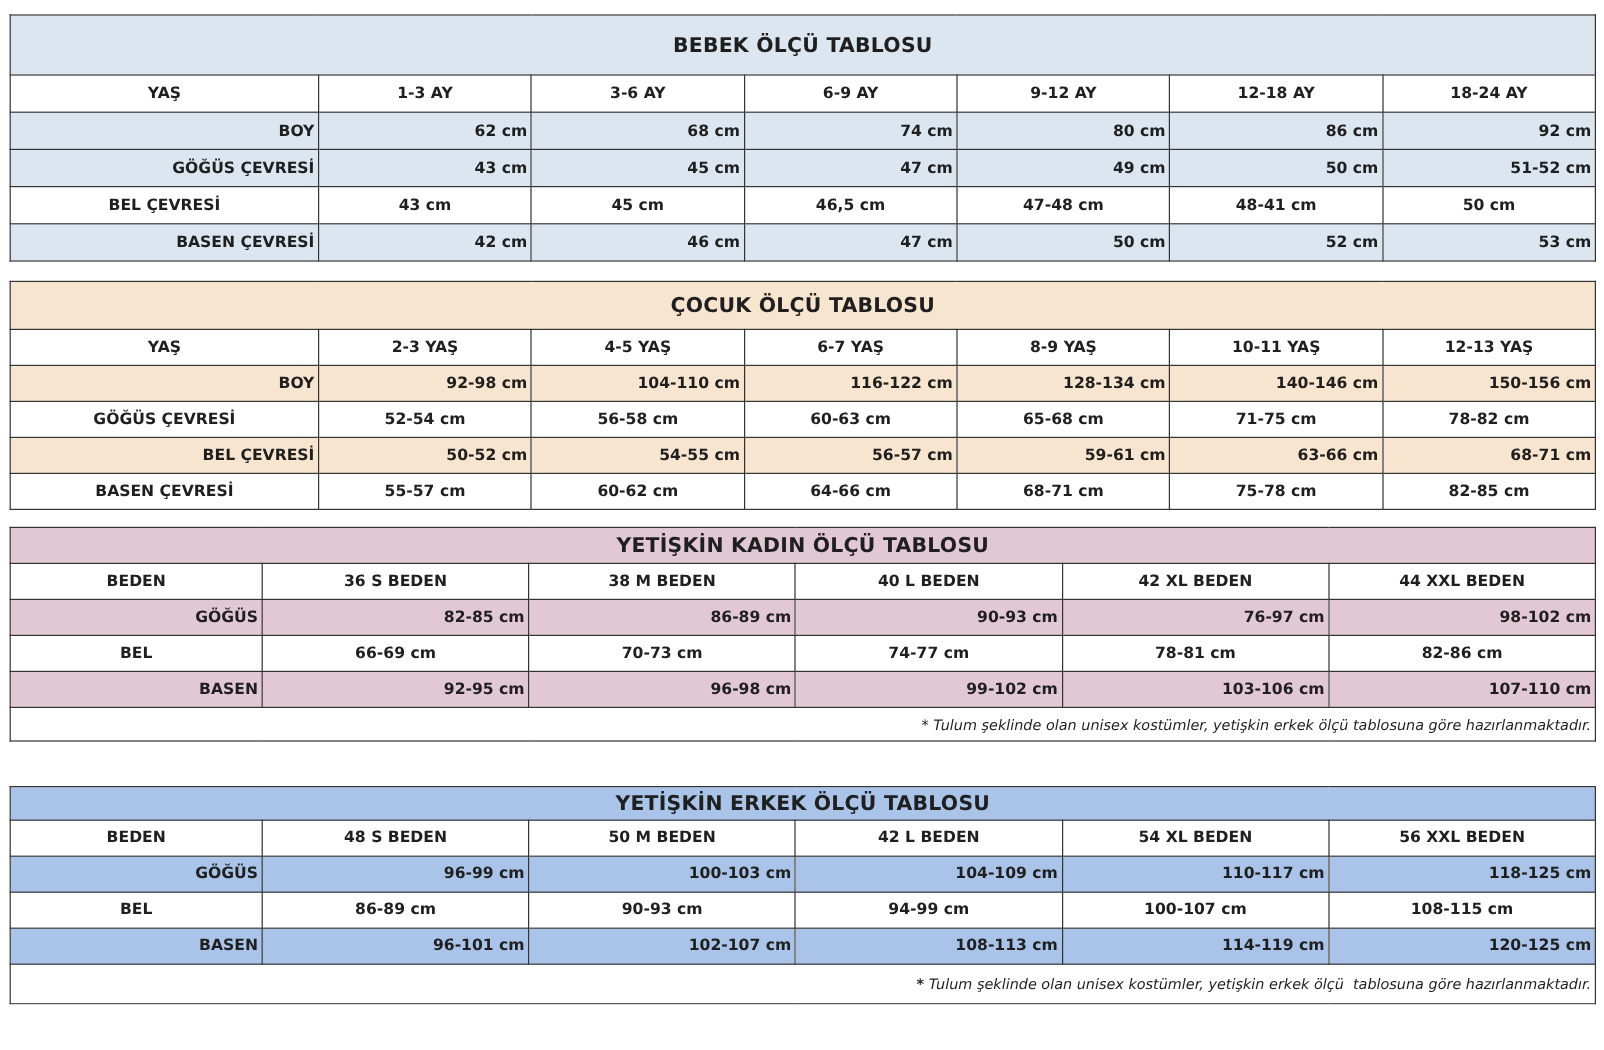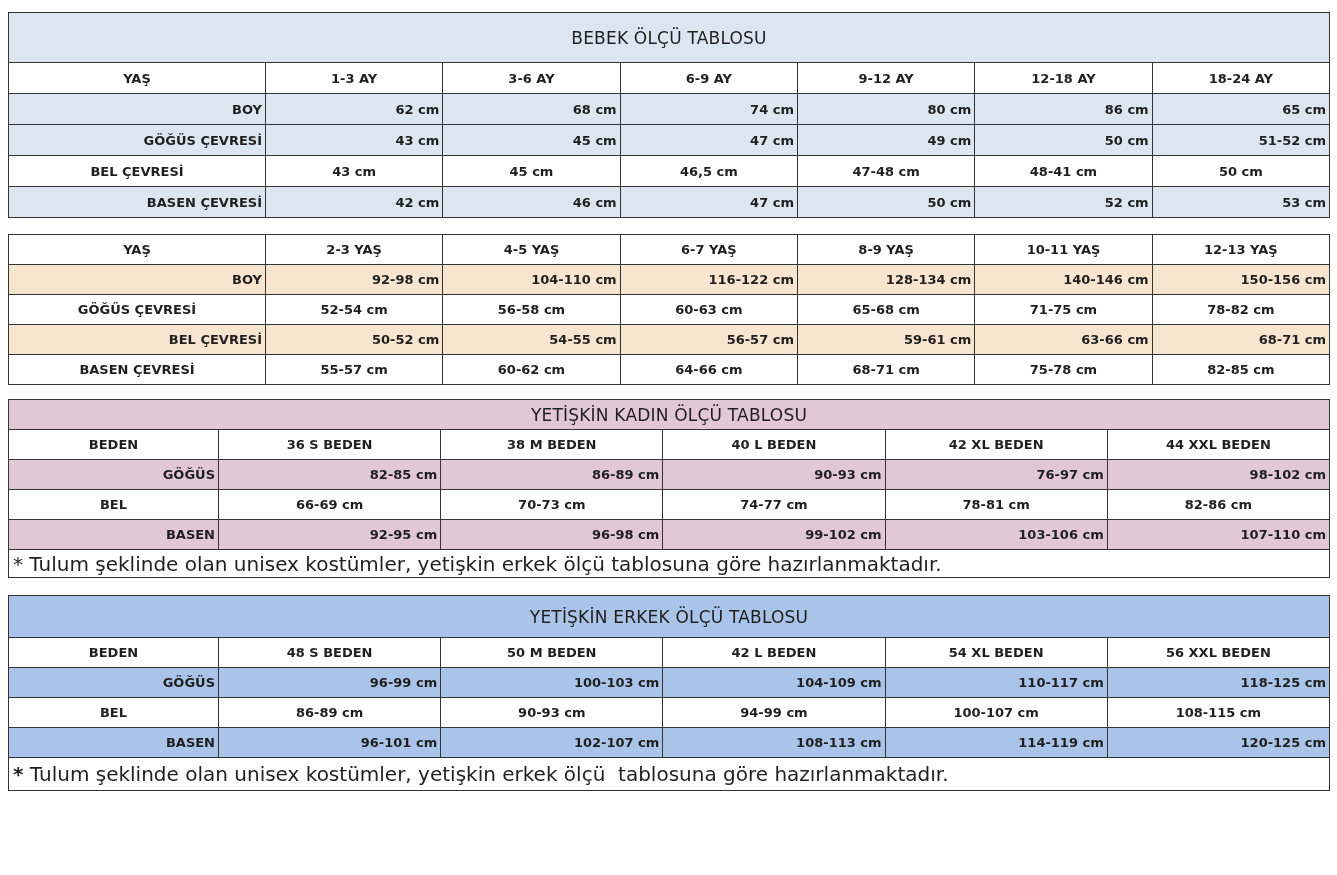--- a/index.html
+++ b/index.html
@@ -19,44 +19,45 @@
   table.size-table td{
     border:1px solid #333333;
     text-align:center;
     vertical-align:middle;
     font-size:13px;
     padding:0 3px;
     white-space:nowrap;
     overflow:hidden;
   }
   tr.title-row td{
-    font-weight:normal;
+    font-weight:bold;
     font-size:17px;
     letter-spacing:.2px;
     background:var(--accent);
   }
   tr.shaded td{background:var(--accent);text-align:right;}
   tr.data-row{height:30px;font-weight:bold;}
   
   .t1 tr.title-row{height:50px;}
   .t1 tr.data-row{height:31px;}
   .t1{margin-bottom:16px;}
   .t2 tr.title-row{height:40px;}
   .t2{margin-bottom:14px;}
   .t3 tr.title-row{height:30px;}
-  .t3{margin-bottom:17px;}
-  .t4 tr.title-row{height:42px;}
+  .t3{margin-bottom:37px;}
+  .t4 tr.title-row{height:28px;}
   .t4 tr.footnote-row{height:33px;}
   .t3 tr.footnote-row{height:28px;}
   tr.footnote-row td{
-    text-align:left;
-    font-size:20px;
+    text-align:right;
+    font-size:12px;
     padding-left:4px;
     white-space:pre-wrap;
     background:#ffffff;
+    font-style:italic;
   }
   .fn-marker-bold{font-weight:bold;}
   col.c-label6{width:257px;}
   col.c-label5{width:210px;}
 </style>
 </head>
 <body>
 
 <div class="page">
 
@@ -83,21 +84,21 @@
       <td>12-18 AY</td>
       <td>18-24 AY</td>
     </tr>
     <tr class="data-row shaded">
       <td>BOY</td>
       <td>62 cm</td>
       <td>68 cm</td>
       <td>74 cm</td>
       <td>80 cm</td>
       <td>86 cm</td>
-      <td>65 cm</td>
+      <td>92 cm</td>
     </tr>
     <tr class="data-row shaded">
       <td>GÖĞÜS ÇEVRESİ</td>
       <td>43 cm</td>
       <td>45 cm</td>
       <td>47 cm</td>
       <td>49 cm</td>
       <td>50 cm</td>
       <td>51-52 cm</td>
     </tr>
@@ -126,20 +127,23 @@
     <colgroup>
         <col class="c-label6">
         <col>
         <col>
         <col>
         <col>
         <col>
         <col>
       </colgroup>
     <tbody>
+        <tr class="title-row">
+      <td colspan="7">ÇOCUK ÖLÇÜ TABLOSU</td>
+    </tr>
     <tr class="data-row">
       <td>YAŞ</td>
       <td>2-3 YAŞ</td>
       <td>4-5 YAŞ</td>
       <td>6-7 YAŞ</td>
       <td>8-9 YAŞ</td>
       <td>10-11 YAŞ</td>
       <td>12-13 YAŞ</td>
     </tr>
     <tr class="data-row shaded">

